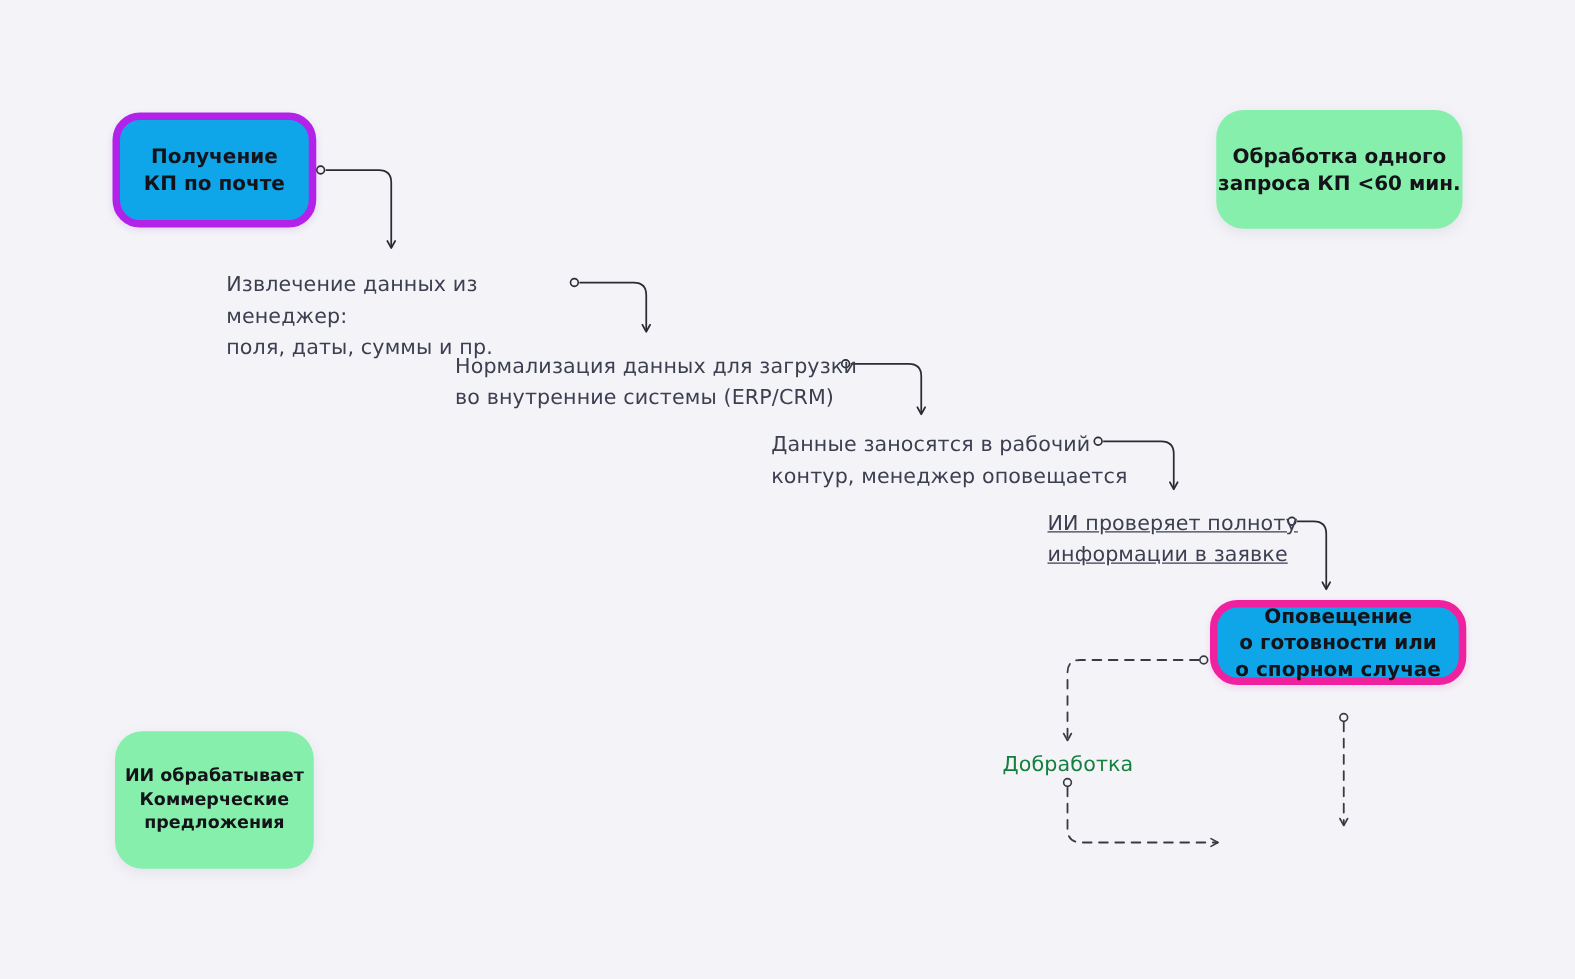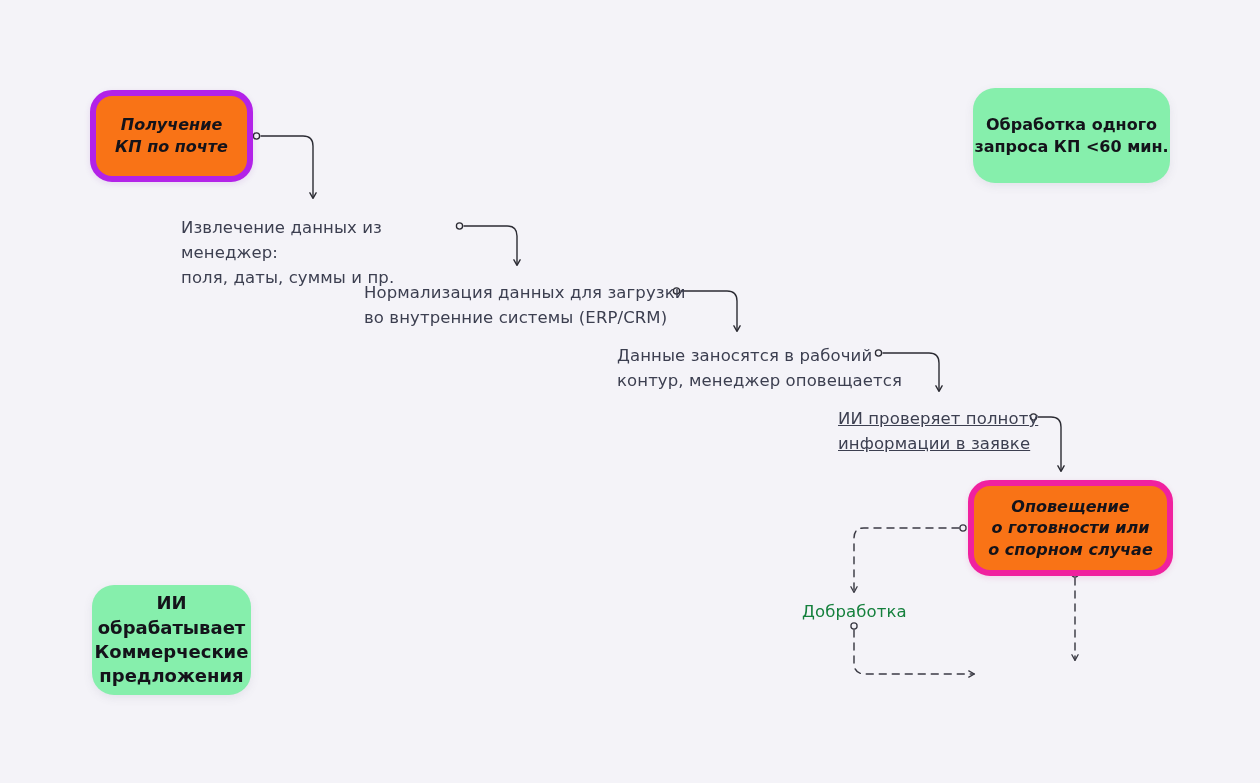--- a/index.html
+++ b/index.html
@@ -35,23 +35,22 @@
     align-items: center;
     justify-content: center;
     text-align: center;
     border-radius: 22px;
     font-weight: bold;
     color: #14131a;
     line-height: 1.35;
     white-space: pre-line;
   }
   .node-outline {
-    background: #f97316;
+    background: #0ea5e9;
     border-style: solid;
-    font-style: italic;
   }
   .node-purple {
     border-width: 6px;
     border-color: #b322e8;
     box-shadow: 0 2px 6px rgba(120, 30, 170, 0.12);
   }
   .node-magenta {
     border-width: 6px;
     border-color: #f0219f;
     box-shadow: 0 2px 6px rgba(200, 20, 130, 0.12);
@@ -130,25 +129,25 @@
       <path d="M1075,578 V660" fill="none" stroke="#3a3a44" stroke-width="1.45" stroke-dasharray="7 6" stroke-linecap="round" marker-end="url(#arrowDash)"></path>
     </g>
   </svg>
 
   <div class="node node-outline node-purple" style="left:90px; top:90px; width:163px; height:92px; font-size:16px;">Получение
 КП по почте</div>
 
   <div class="node node-yellow" style="left:973px; top:88px; width:197px; height:95px; font-size:16px;">Обработка одного
 запроса КП &lt;60 мин.</div>
 
-  <div class="node node-yellow" style="left:92px; top:585px; width:159px; height:110px; font-size:18px;">ИИ обрабатывает
+  <div class="node node-yellow" style="left:92px; top:585px; width:159px; height:110px; font-size:14px;">ИИ обрабатывает
 Коммерческие
 предложения</div>
 
-  <div class="node node-outline node-magenta" style="left:968px; top:480px; width:205px; height:96px; font-size:16px;">Оповещение
+  <div class="node node-outline node-magenta" style="left:968px; top:480px; width:205px; height:68px; font-size:16px;">Оповещение
 о готовности или
 о спорном случае</div>
 
   <div class="steplabel" style="left:181px; top:215px; width:300px;">Извлечение данных из менеджер:
 поля, даты, суммы и пр.</div>
 
   <div class="steplabel" style="left:364px; top:280px; width:330px;">Нормализация данных для загрузки
 во внутренние системы (ERP/CRM)</div>
 
   <div class="steplabel" style="left:617px; top:343px; width:290px;">Данные заносятся в рабочий

